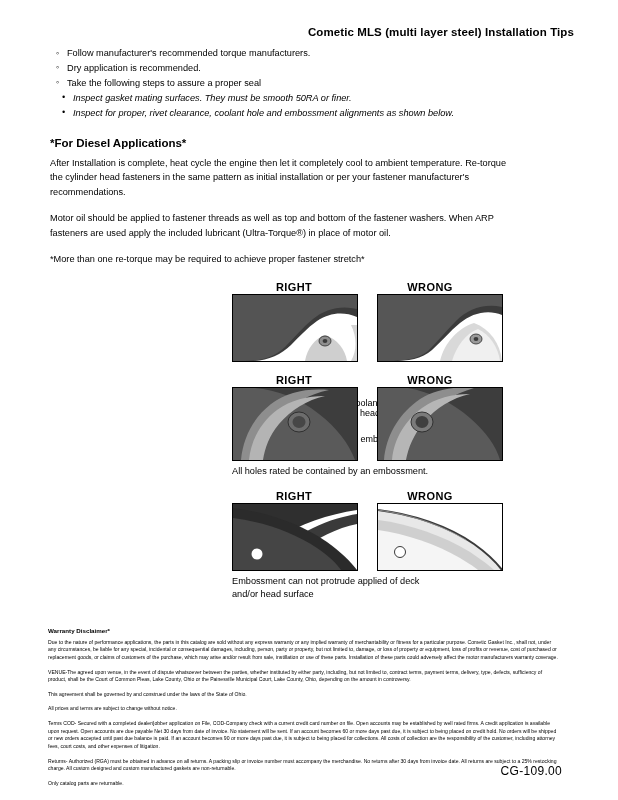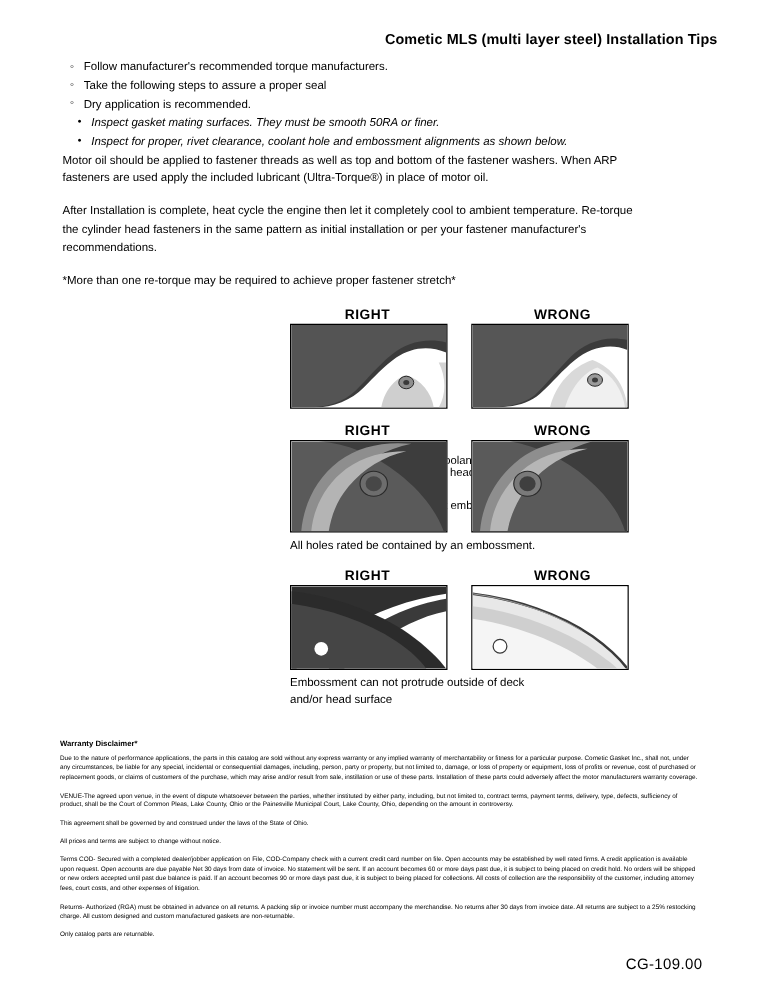--- a/index.html
+++ b/index.html
@@ -87,21 +87,21 @@
   .figures {
     margin-top: 14px;
     position: relative;
   }
   .figrow {
     position: relative;
     margin-left: 184px;
   }
   .figlabels {
     display: flex;
-    gap: 32px;
+    gap: 12px;
     margin-bottom: 1px;
   }
   .figlabel {
     width: 124px;
     text-align: center;
     font-size: 11px;
     font-weight: bold;
     letter-spacing: 0.4px;
   }
   .figpair {
@@ -163,30 +163,31 @@
 </style>
 </head>
 <body>
 
 <div class="page">
 
   <h1 class="title">Cometic MLS (multi layer steel) Installation Tips</h1>
 
   <ul class="bullets">
     <li>Follow manufacturer's recommended torque manufacturers.</li>
+    <li>Dry application is recommended.</li>
     <li>Take the following steps to assure a proper seal</li>
-    <li>Dry application is recommended.</li>
   </ul>
   <ul class="subbullets">
     <li>Inspect gasket mating surfaces.  They must be smooth 50RA or finer.</li>
     <li>Inspect for proper, rivet clearance, coolant hole and embossment alignments as shown below.</li>
   </ul>
 
+  <h2 class="section">*For Diesel Applications*</h2>
+  <p class="body">After Installation is complete, heat cycle the engine then let it completely cool to ambient temperature.  Re-torque the cylinder head fasteners in the same pattern as initial installation or per your fastener manufacturer's recommendations.</p>
   <p class="body">Motor oil should be applied to fastener threads as well as top and bottom of the fastener washers.  When ARP fasteners are used apply the included lubricant (Ultra-Torque®) in place of motor oil.</p>
-  <p class="body">After Installation is complete, heat cycle the engine then let it completely cool to ambient temperature.  Re-torque the cylinder head fasteners in the same pattern as initial installation or per your fastener manufacturer's recommendations.</p>
   <p class="note">*More than one re-torque may be required to achieve proper fastener stretch*</p>
 
   <div class="figures">
 
     <div class="figrow" style="margin-top:6px;">
       <div class="figlabels">
         <div class="figlabel">RIGHT</div>
         <div class="figlabel">WRONG</div>
       </div>
       <div class="figpair">
@@ -281,21 +282,21 @@
             <rect x="0" y="0" width="124" height="66" fill="#ffffff"></rect>
             <path d="M0,6 C34,10 70,22 96,40 C110,50 118,58 124,66 L124,66 L0,66 Z" fill="#e8e8e8"></path>
             <path d="M0,6 C34,10 70,22 96,40 C110,50 118,58 124,66" fill="none" stroke="#3a3a3a" stroke-width="2"></path>
             <path d="M0,16 C32,20 66,32 92,48 C104,56 112,62 116,66 L0,66 Z" fill="#cfcfcf"></path>
             <path d="M0,26 C28,30 58,40 82,54 C92,60 98,64 100,66 L0,66 Z" fill="#f5f5f5"></path>
             <path d="M0,6 C30,10 62,20 88,36" fill="none" stroke="#9a9a9a" stroke-width="0.8"></path>
             <circle cx="22" cy="48" r="5.5" fill="#ffffff" stroke="#3a3a3a" stroke-width="1"></circle>
           </svg>
         </div>
       </div>
-      <div class="figcaption" style="white-space:pre-line;">Embossment can not protrude outside of deck
+      <div class="figcaption" style="white-space:pre-line;">Embossment can not protrude applied of deck
 and/or head surface</div>
     </div>
 
   </div>
 
   <div class="warranty">
     <h3>Warranty Disclaimer*</h3>
     <p>Due to the nature of performance applications, the parts in this catalog are sold without any express warranty or any implied warranty of merchantability or fitness for a particular purpose.  Cometic Gasket Inc., shall not, under any circumstances, be liable for any special, incidental or consequential damages, including, person, party or property, but not limited to, damage, or loss of property or equipment, loss of profits or revenue, cost of purchased or replacement goods, or claims of customers of the purchase, which may arise and/or result from sale, instillation or use of these parts.  Installation of these parts could adversely affect the motor manufacturers warranty coverage.</p>
     <p>VENUE-The agreed upon venue, in the event of dispute whatsoever between the parties, whether instituted by either party, including, but not limited to, contract terms, payment terms, delivery, type, defects, sufficiency of product, shall be the Court of Common Pleas, Lake County, Ohio or the Painesville Municipal Court, Lake County, Ohio, depending on the amount in controversy.</p>
     <p>This agreement shall be governed by and construed under the laws of the State of Ohio.</p>

